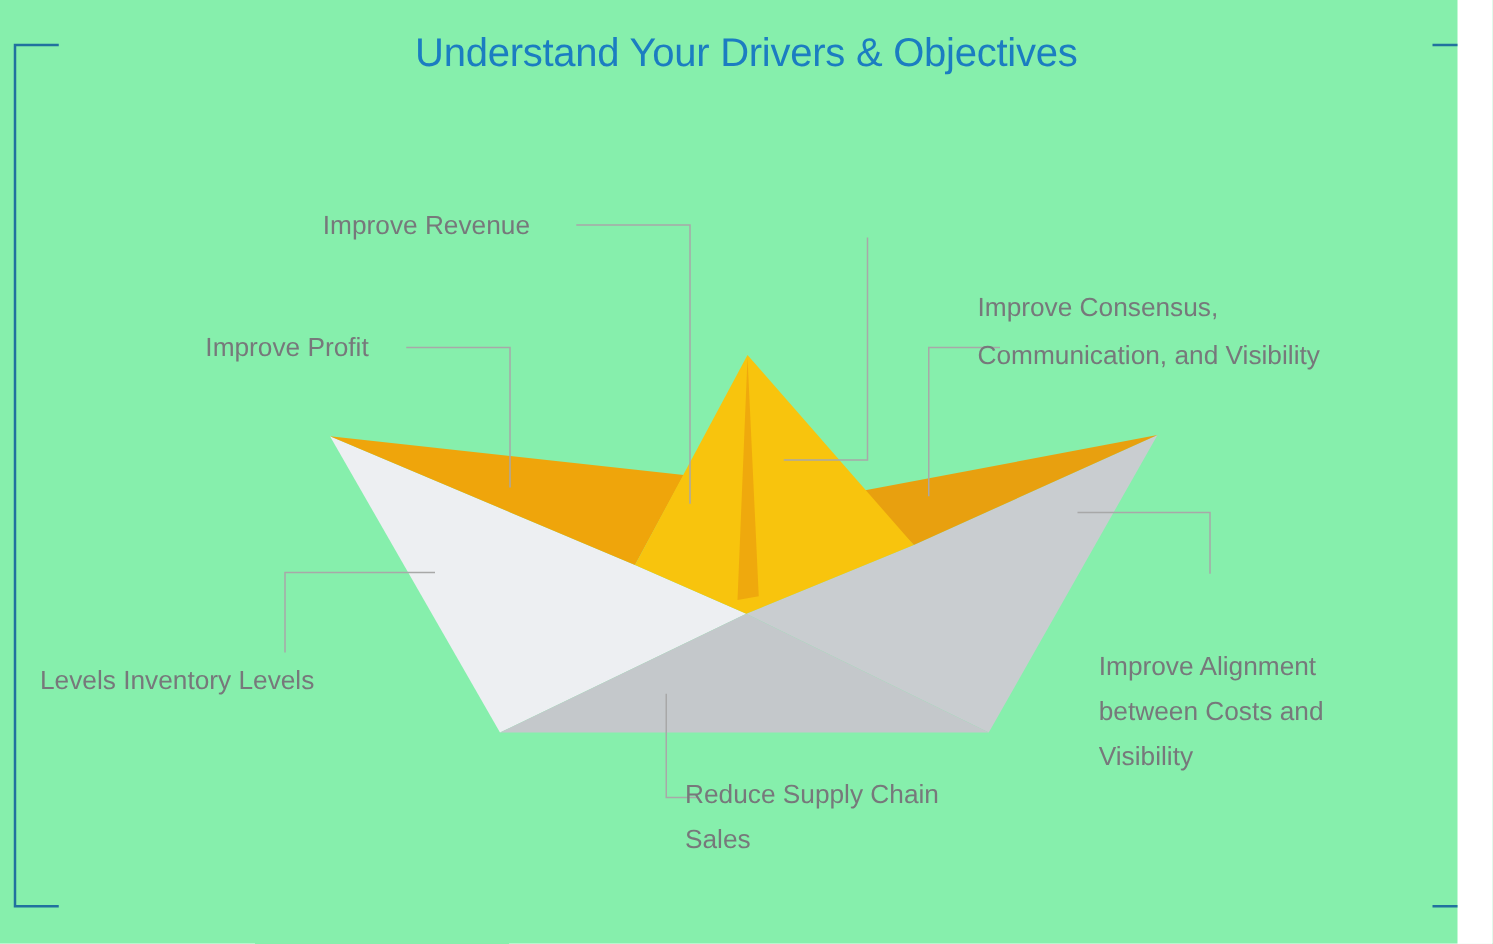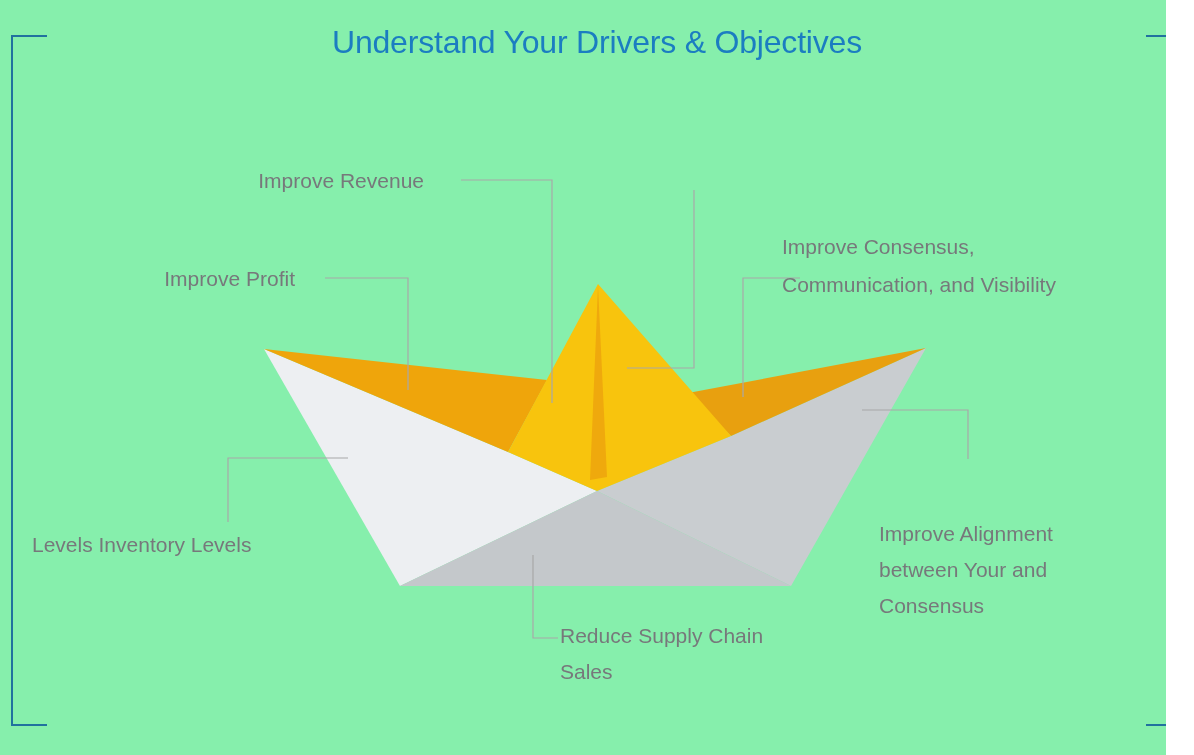--- a/index.html
+++ b/index.html
@@ -30,21 +30,21 @@
     line-height:36px;
     color:#77787b;
     white-space:nowrap;
   }
   #label-revenue{right:742px;top:163px;text-align:right;}
   #label-profit{right:871px;top:261px;text-align:center;}
   #label-customer{left:688px;top:149px;}
   #label-consensus{left:782px;top:228px;line-height:38px;}
   #label-inventory{left:32px;top:527px;}
   #label-alignment{left:879px;top:475px;line-height:36px;margin-top:41px;}
-  #label-supply{left:560px;top:618px;line-height:36px;}
+  #label-supply{left:548px;top:618px;line-height:36px;}
 </style>
 </head>
 <body>
 
 <div class="stage">
 
   <h1 class="title">Understand Your Drivers &amp; Objectives</h1>
 
   <svg class="boat-layer" viewBox="0 0 1194 755" xmlns="http://www.w3.org/2000/svg">
 
@@ -81,22 +81,22 @@
     <div>Improve Consensus,</div>
     <div>Communication, and Visibility</div>
   </div>
 
   <div class="label" id="label-inventory">
     <div>Levels Inventory Levels</div>
   </div>
 
   <div class="label" id="label-alignment">
     <div>Improve Alignment</div>
-    <div>between Your and</div>
-    <div>Consensus</div>
+    <div>between Costs and</div>
+    <div>Visibility</div>
   </div>
 
   <div class="label" id="label-supply">
     <div>Reduce Supply Chain</div>
     <div>Sales</div>
   </div>
 
 </div>
 
 </body></html>

